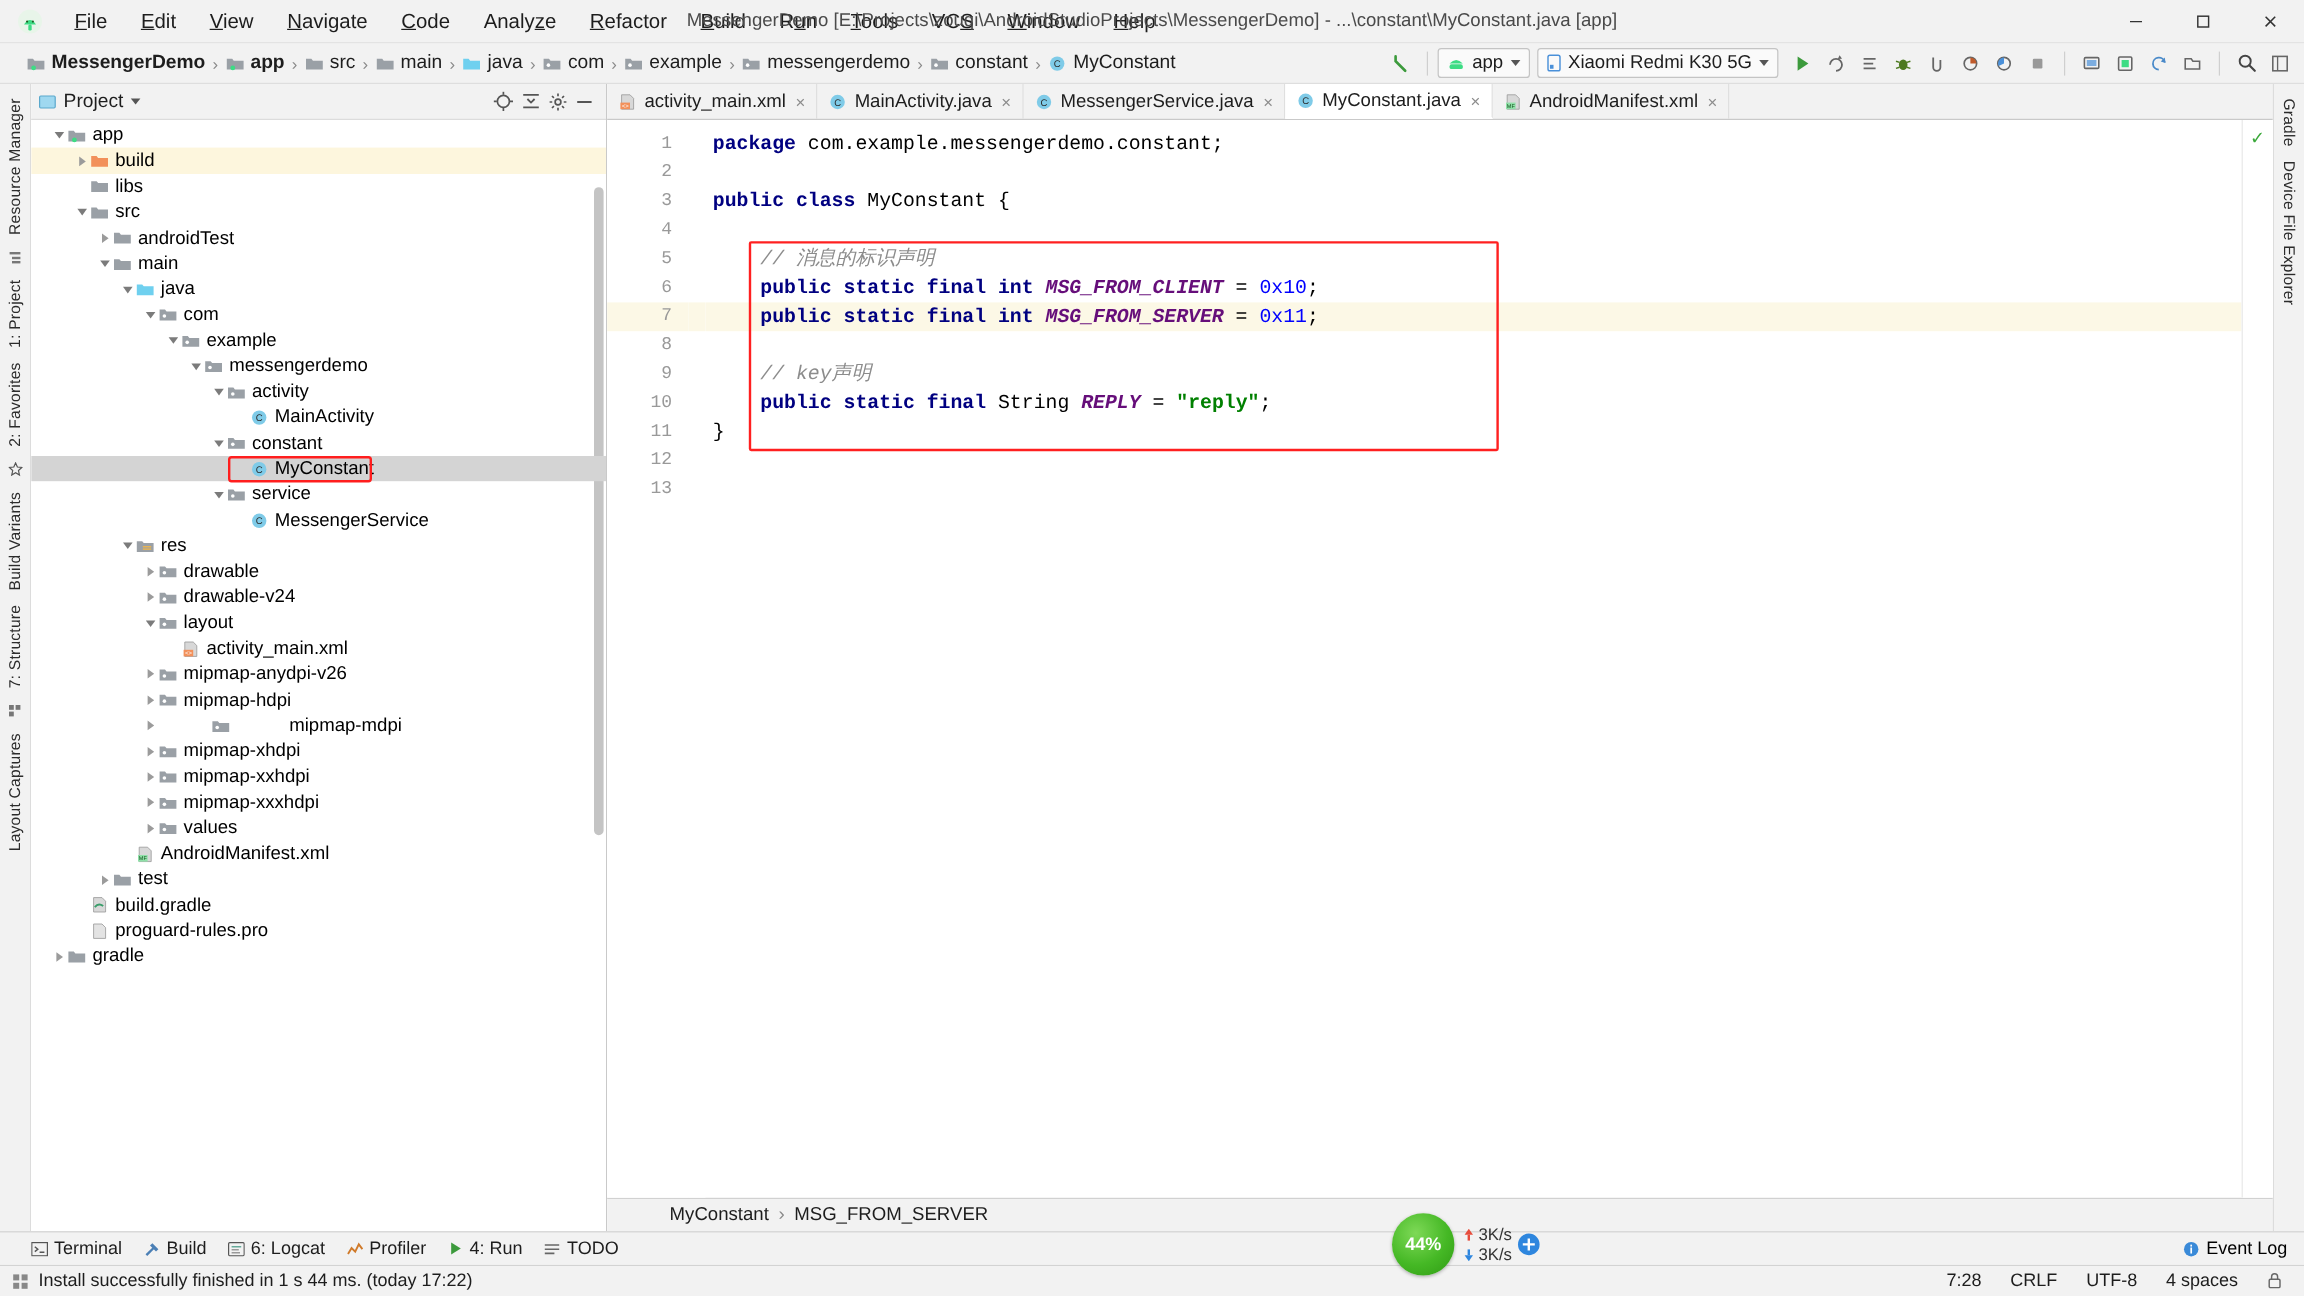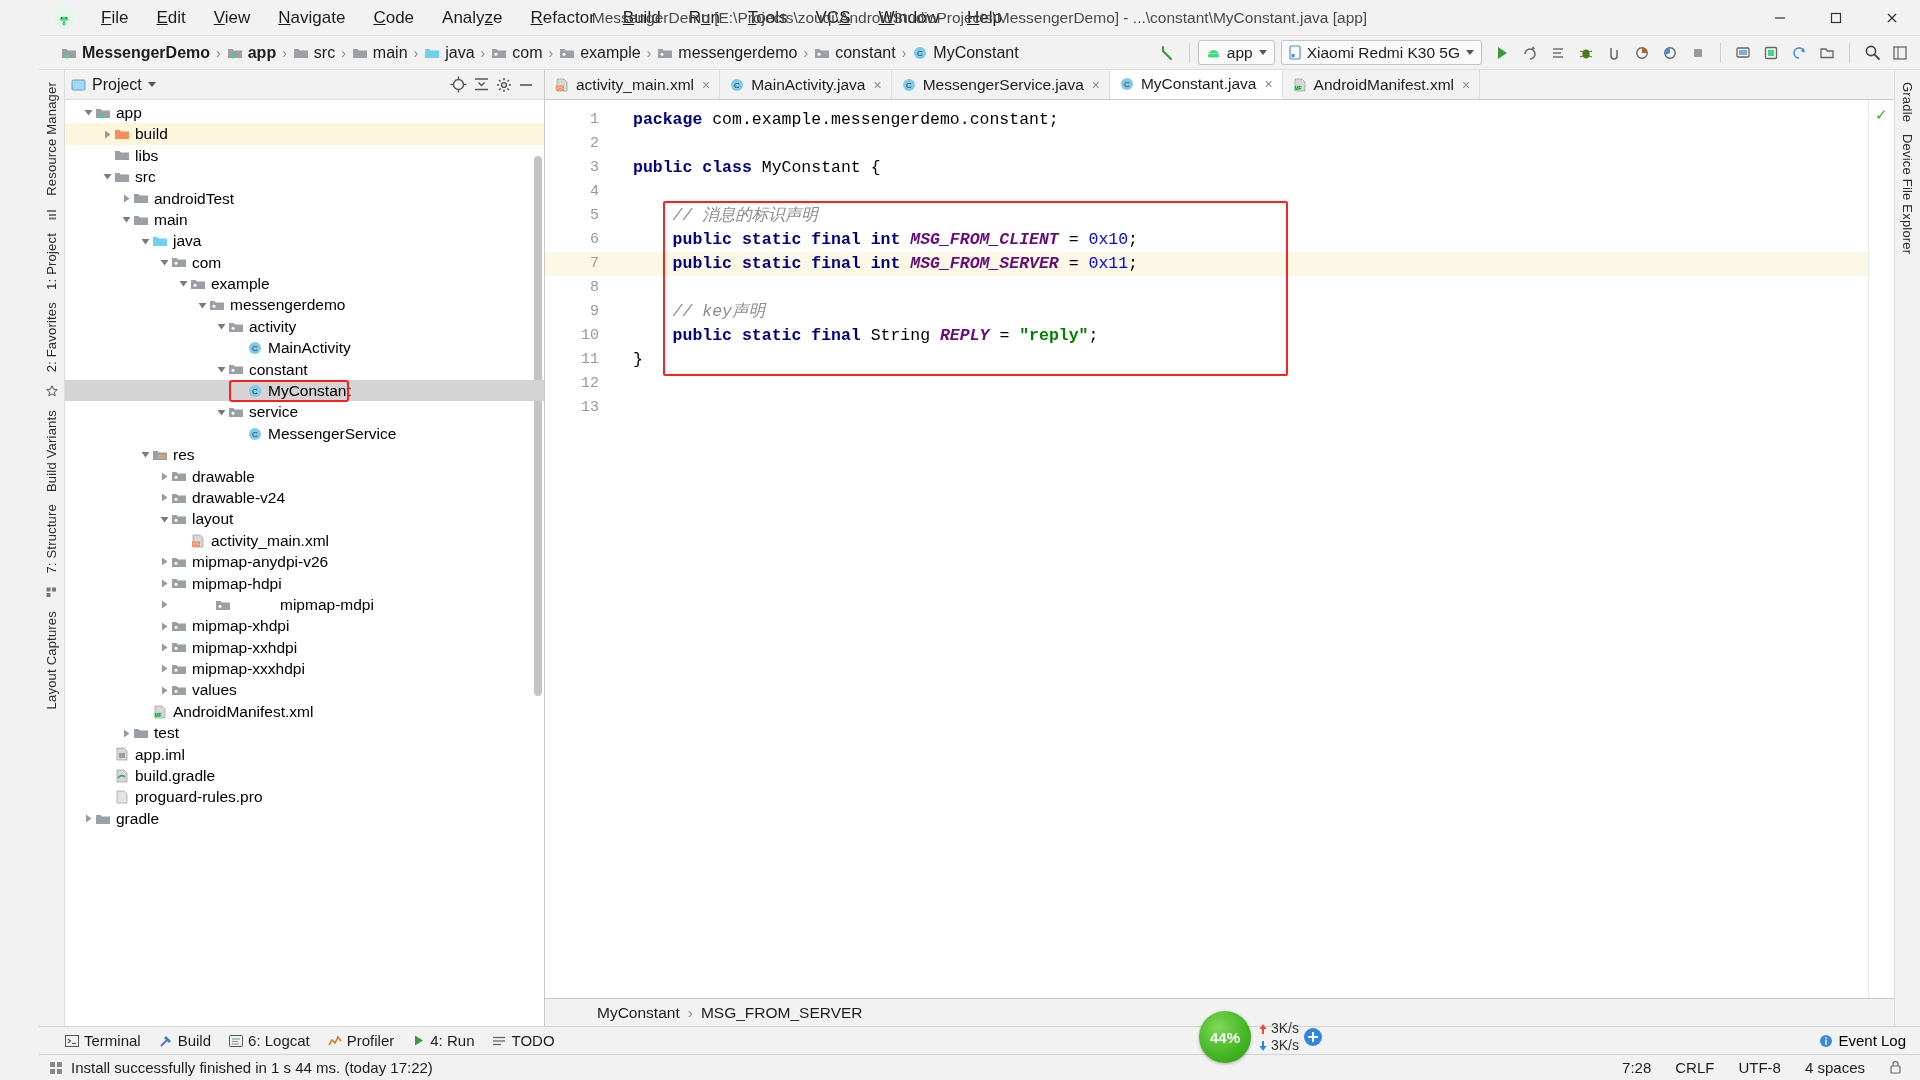--- a/index.html
+++ b/index.html
@@ -4,21 +4,21 @@
 <style>
   * { box-sizing: border-box; margin: 0; padding: 0; }
   html, body {
     width: 1920px; height: 1080px;
     font-family: "Liberation Sans", sans-serif;
     font-size: 16px;
     background: #f2f2f2;
     overflow: hidden;
     -webkit-font-smoothing: antialiased;
   }
-  .app { width: 1920px; height: 1080px; display: flex; flex-direction: column; background:#f2f2f2;padding-left:39px; }
+  .app { width: 1920px; height: 1080px; display: flex; flex-direction: column; background:#f2f2f2; }
 
   
   .titlebar {
     height: 36px; display: flex; align-items: center;
     background: #f2f2f2; border-bottom: 1px solid #e3e3e3;
     position: relative; flex: none;
   }
   .as-logo {
     width: 26px; height: 26px; margin-left: 12px; margin-right: 10px;
     display:flex; align-items:center; justify-content:center;
@@ -923,30 +923,20 @@
                 <path d="M1 3 L5.5 3 L6.8 4.6 L15 4.6 L15 12 L1 12 Z" fill="#9aa0a6"></path>
               </svg>
             </span>
             <span class="tlabel">test</span>
           </div>
           <div class="trow" style="padding-left: 35px;">
             <span class="twist"></span>
             <span class="ti">
               <svg width="16" height="14" viewBox="0 0 16 14">
                 <path d="M3 1 L10 1 L13 4 L13 13 L3 13 Z" fill="#d8d8d8" stroke="#9b9b9b" stroke-width=".7"></path>
-                <rect x="5" y="6" width="6" height="5" fill="#9aa0a6"></rect>
-              </svg>
-            </span>
-            <span class="tlabel">app.iml</span>
-          </div>
-          <div class="trow" style="padding-left: 35px;">
-            <span class="twist"></span>
-            <span class="ti">
-              <svg width="16" height="14" viewBox="0 0 16 14">
-                <path d="M3 1 L10 1 L13 4 L13 13 L3 13 Z" fill="#d8d8d8" stroke="#9b9b9b" stroke-width=".7"></path>
                 <path d="M4 9 Q7 5 11 8" fill="none" stroke="#3b9e6b" stroke-width="1.6"></path>
               </svg>
             </span>
             <span class="tlabel">build.gradle</span>
           </div>
           <div class="trow" style="padding-left: 35px;">
             <span class="twist"></span>
             <span class="ti">
               <svg width="16" height="14" viewBox="0 0 16 14">
                 <path d="M3 1 L10 1 L13 4 L13 13 L3 13 Z" fill="#e3e3e3" stroke="#9b9b9b" stroke-width=".7"></path>

